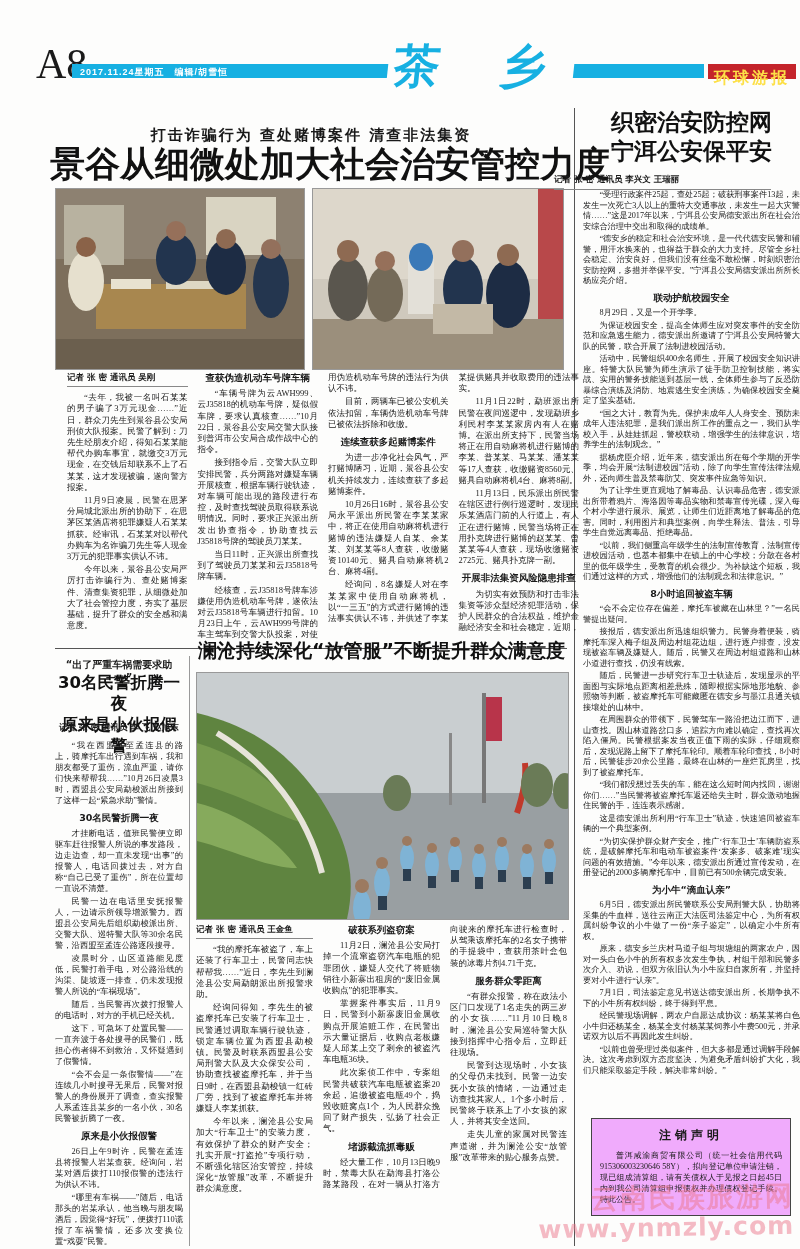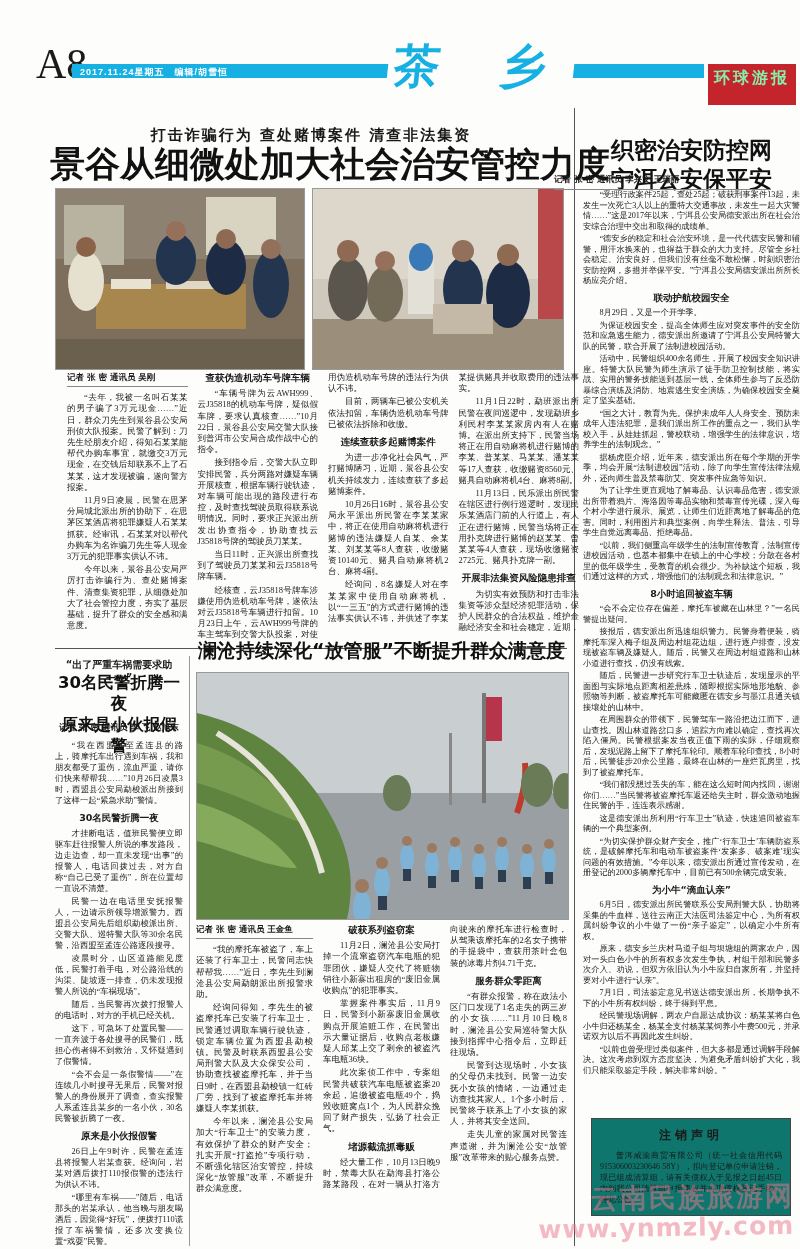--- a/index.html
+++ b/index.html
@@ -7,59 +7,59 @@
         font-family:"Liberation Serif","DejaVu Serif",serif;color:#1a1a1a;overflow:hidden;
         box-shadow:0 0 6px rgba(0,0,0,.25);}
   
   .edition{position:absolute;left:36px;top:40px;font-size:42px;font-family:"Liberation Serif",serif;}
   .cyanbar{position:absolute;left:72px;top:64px;width:632px;height:14px;background:#17b0e2;}
   .dateline{position:absolute;left:80px;top:66px;font-size:9px;color:#fff;
             font-family:Liberation Sans, sans-serif;font-weight:bold;letter-spacing:1px;}
   .section-title{position:absolute;left:388px;top:36px;font-size:46px;font-weight:bold;color:#17b0e2;
             background:#fdfdfc;padding:0 6px;letter-spacing:22px;transform:skewX(-6deg);
             font-family:"DejaVu Sans",sans-serif;}
-  .brandbox{position:absolute;left:708px;top:64px;width:88px;height:41px;background:#c4242b;
-            color:#86efac;font-weight:bold;font-size:16px;text-align:center;line-height:27px;
+  .brandbox{position:absolute;left:708px;top:64px;width:88px;height:15px;background:#c4242b;
+            color:#fde047;font-weight:bold;font-size:16px;text-align:center;line-height:27px;
             letter-spacing:3px;font-family:"DejaVu Sans",sans-serif;}
   
   .vrule-main{position:absolute;left:574px;top:108px;width:1px;height:1138px;background:#555;}
   .hrule-main{position:absolute;left:55px;top:648px;width:512px;height:1px;background:#555;}
   .vrule-left{position:absolute;left:189px;top:656px;width:1px;height:590px;background:#999;}
   
   .kicker{font-weight:bold;text-align:center;font-family:"DejaVu Sans",sans-serif;}
   .headline{font-weight:bold;text-align:center;font-family:"DejaVu Sans",sans-serif;color:#111;}
   .byline{font-size:8.5px;font-weight:bold;border-bottom:1px solid #888;padding-bottom:3px;
           margin:0 0 5px 0;font-family:"DejaVu Sans",sans-serif;}
   .bodyflow p{margin:0 0 2px 0;text-indent:2em;text-align:justify;}
   .bodyflow h4{margin:6px 0 5px 0;text-align:center;font-size:9.5px;
           font-family:"DejaVu Sans",sans-serif;}
   
   .main-kicker{position:absolute;left:55px;top:126px;width:512px;font-size:15px;letter-spacing:2px;}
   .main-headline{position:absolute;left:50px;top:141px;width:522px;font-size:35px;white-space:nowrap;}
   .photo{position:absolute;border:1px solid #999;}
   .main-body{position:absolute;left:67px;top:372px;width:512px;height:272px;overflow:hidden;
              column-count:4;column-gap:10px;font-size:8.5px;line-height:11.2px;}
   
-  .right-headline{position:absolute;left:583px;top:108px;width:217px;font-size:23px;line-height:29px;margin-top:28px;}
+  .right-headline{position:absolute;left:583px;top:108px;width:217px;font-size:23px;line-height:29px;}
   .right-byline{position:absolute;left:554px;top:174px;width:217px;}
   .right-body{position:absolute;left:583px;top:190px;width:217px;height:922px;overflow:hidden;
               font-size:8.2px;line-height:10.5px;}
   
   .left-kicker{position:absolute;left:55px;top:658px;width:128px;font-size:10px;}
   .left-headline{position:absolute;left:55px;top:672px;width:128px;font-size:16.5px;line-height:21px;}
   .left-byline{position:absolute;left:55px;top:722px;width:128px;text-align:center;border:none;}
   .left-body{position:absolute;left:55px;top:740px;width:128px;height:506px;overflow:hidden;
              font-size:8.3px;line-height:11px;}
   
   .center-headline{position:absolute;left:196px;top:638px;width:371px;font-size:19px;white-space:nowrap;}
   .center-body{position:absolute;left:196px;top:924px;width:371px;height:322px;overflow:hidden;
                column-count:3;column-gap:10px;font-size:8.5px;line-height:11.2px;}
   
   .notice{position:absolute;left:591px;top:1118px;width:200px;height:98px;border:1px solid #444;
-          padding:6px 8px;box-sizing:border-box;background:#0f766e;}
+          padding:6px 8px;box-sizing:border-box;background:#f0abfc;}
   .notice-title{text-align:center;font-weight:bold;font-size:12px;margin:2px 0 6px 0;
           font-family:"DejaVu Sans",sans-serif;letter-spacing:4px;}
   .notice-text{font-size:8px;line-height:11px;text-align:justify;text-indent:2em;}
   
   .watermark{position:absolute;right:6px;bottom:6px;text-align:right;line-height:30px;
              font-family:"DejaVu Sans",sans-serif;font-weight:bold;color:rgba(235,120,140,.5);
              transform:rotate(-1deg);pointer-events:none;}
   .watermark .w1{font-size:27px;letter-spacing:2px;}
   .watermark .w2{font-size:25px;letter-spacing:1px;}
 </style>

